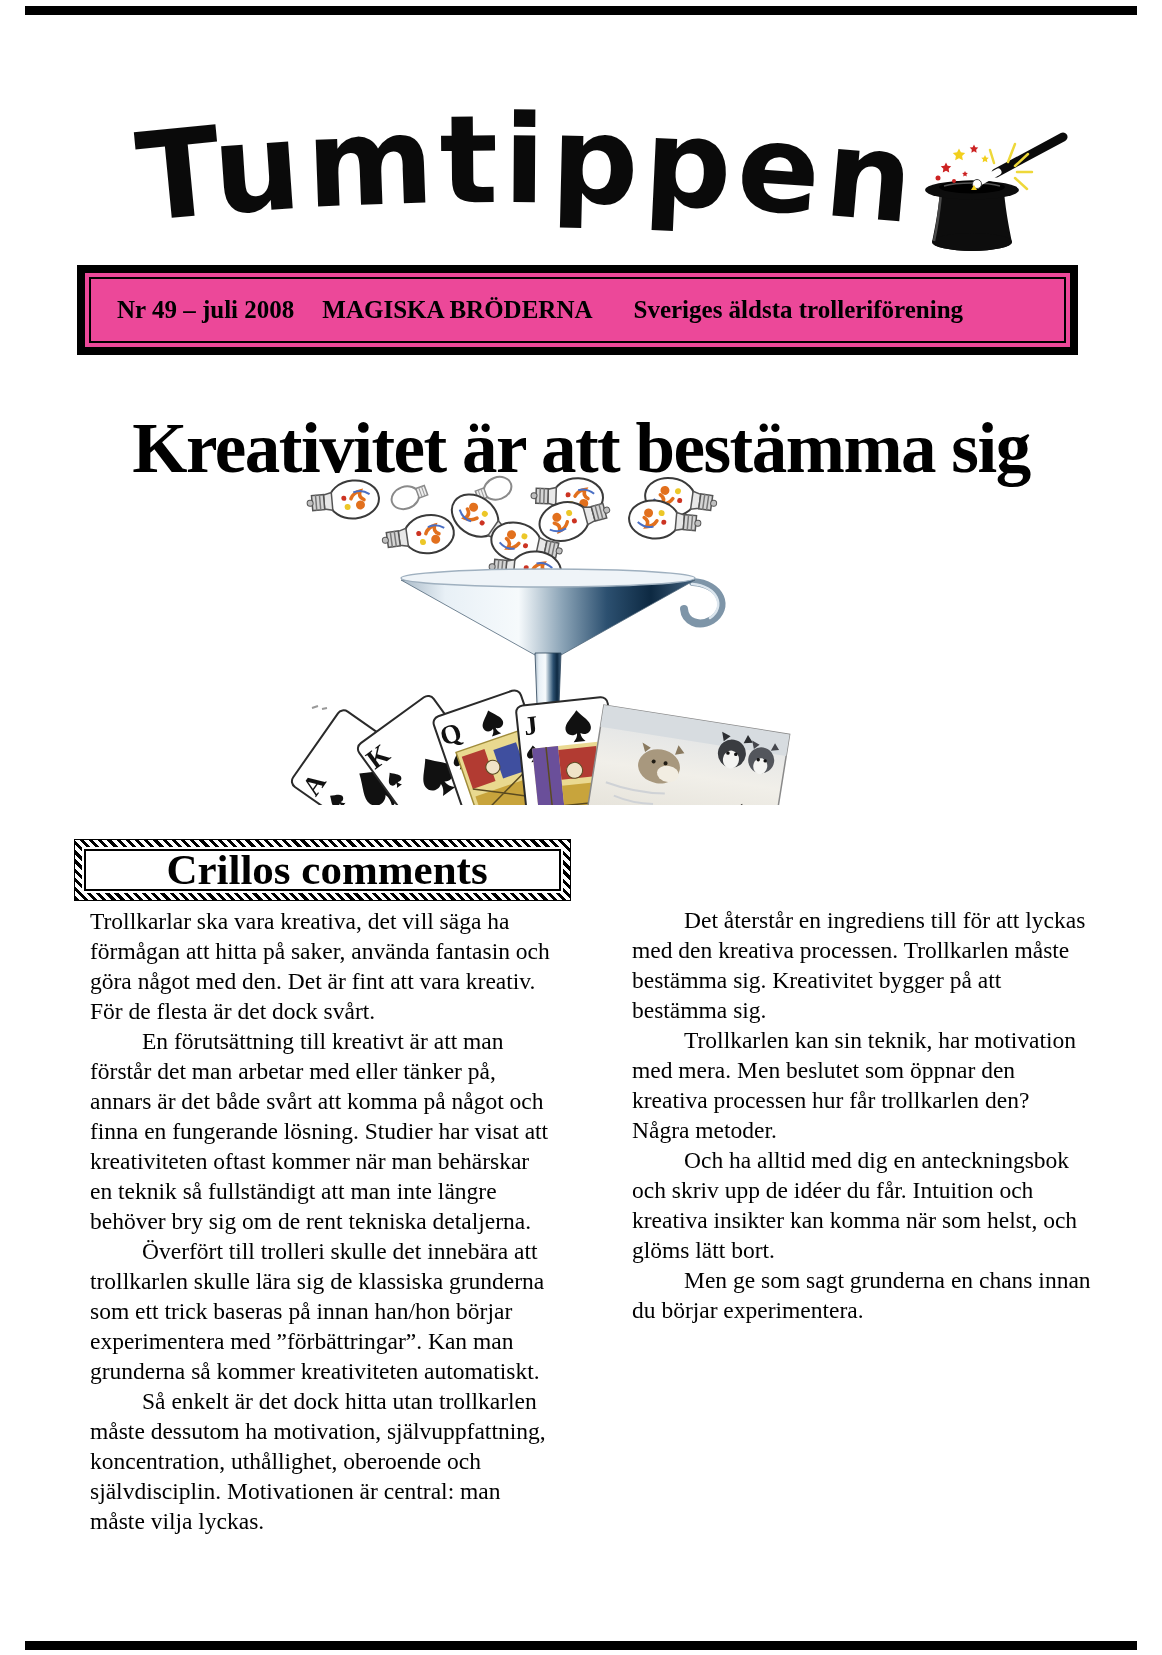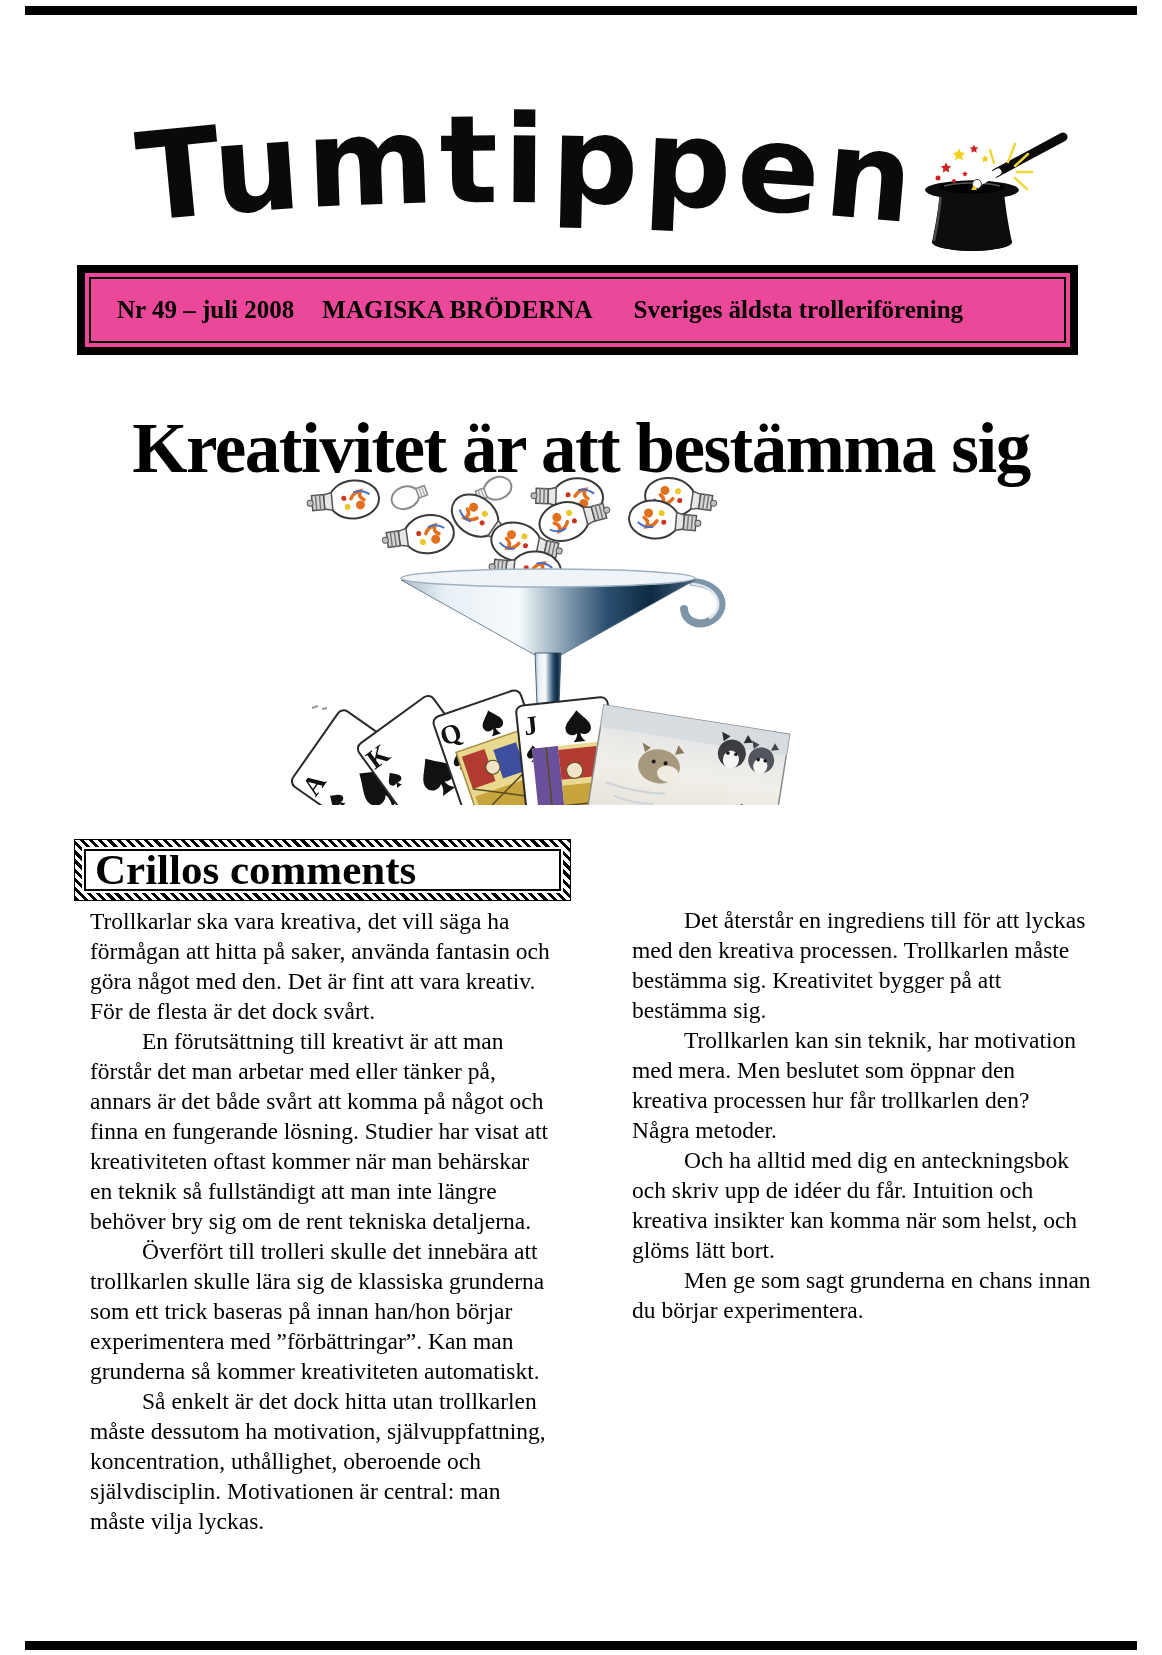--- a/index.html
+++ b/index.html
@@ -31,21 +31,21 @@
   .col p.indent{text-indent:52px;}
   .col-left{left:75px;top:840px;width:495px;}
   .col-left p{margin-left:15px;margin-right:19px;}
   .col-left p:first-of-type{margin-top:6px;}
   .col-right{left:632px;top:840px;width:460px;padding-top:65px;}
   .signature{text-align:right;font-style:italic;padding-right:4px;}
 
   .comments-box{box-sizing:border-box;width:100%;height:60px;
       border:7px solid #000;
       border-image:repeating-linear-gradient(45deg,#000 0 3px,#fff 3px 6.5px) 7;
-      outline:1.5px solid #000;background:#fff;}
+      outline:1.5px solid #000;background:#fff;text-align:center;}
   .comments-inner{box-sizing:border-box;margin:2px;height:calc(100% - 4px);
       border:2px solid #000;overflow:visible;}
   .comments-inner h2{margin:0;padding:0 0 0 9px;font-size:43px;line-height:37px;
       font-weight:bold;white-space:nowrap;}
 </style>
 </head>
 <body>
 
 <div class="page">
 

